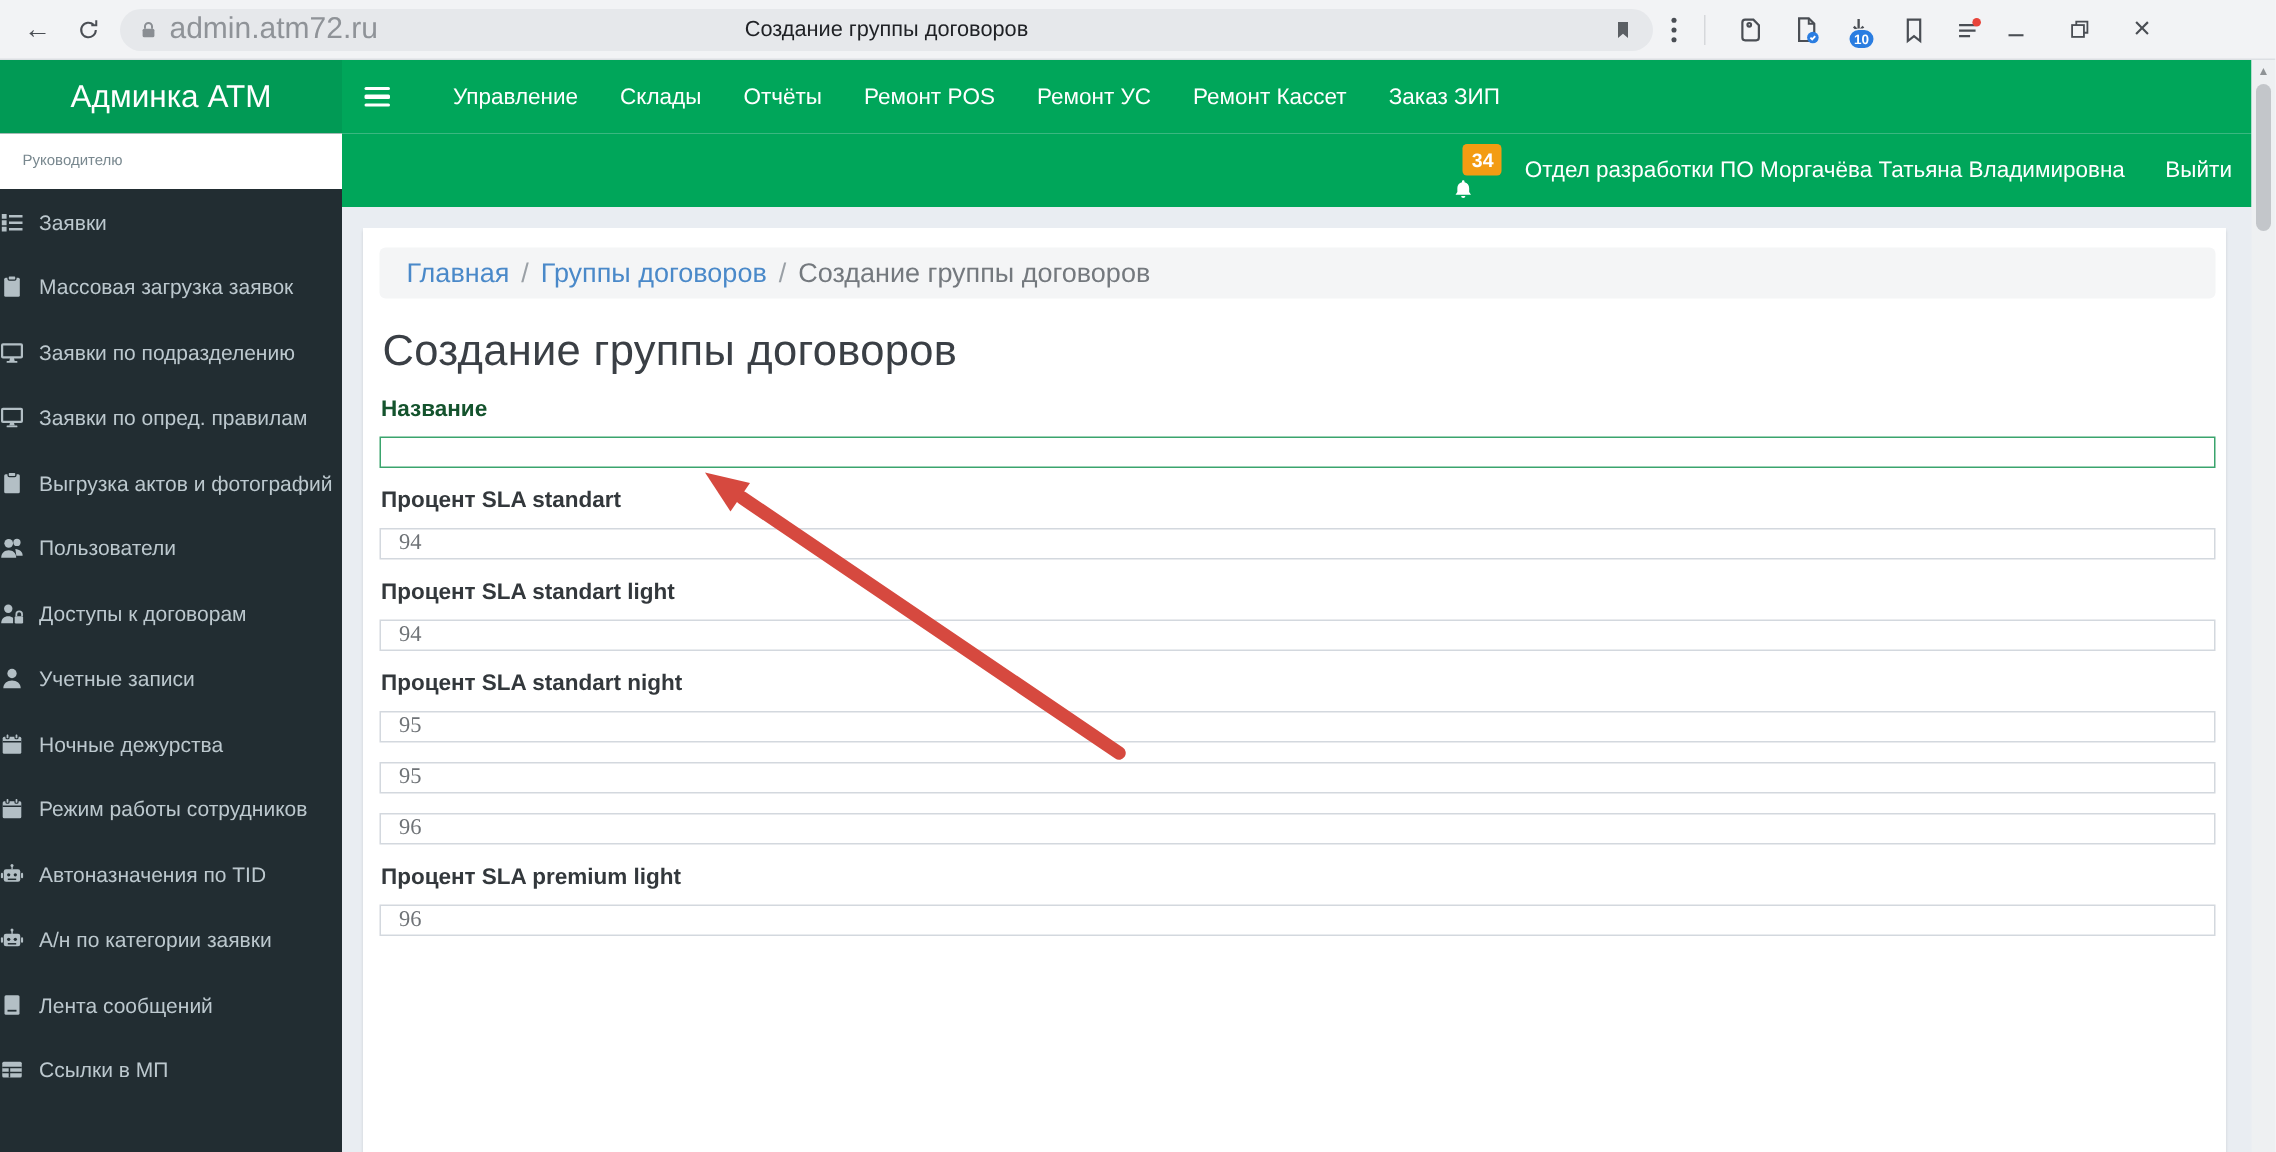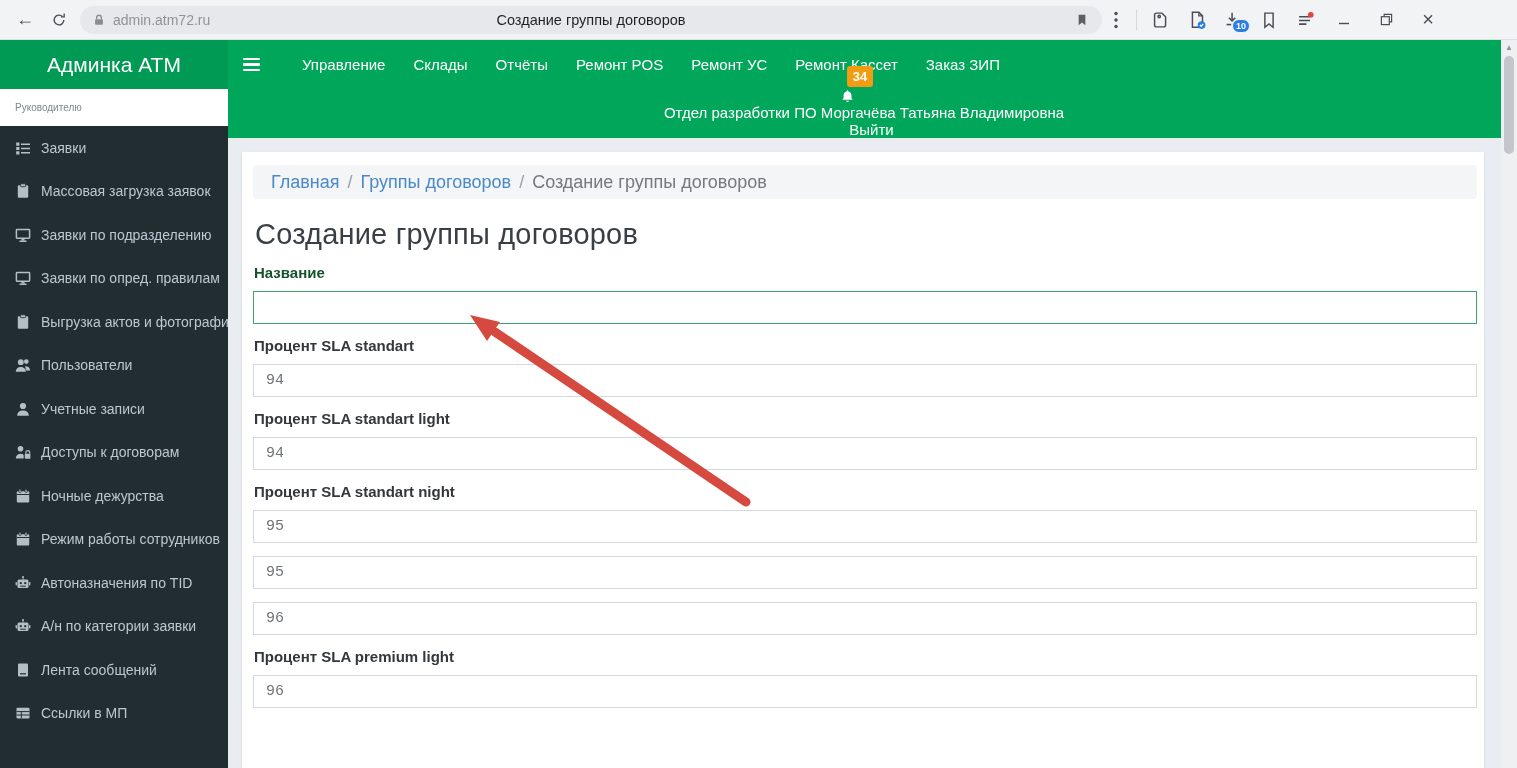--- a/index.html
+++ b/index.html
@@ -7,77 +7,77 @@
   body { font-family:"Liberation Sans", sans-serif; position:relative; background:#e9edf2; }
 
   
   .chrome { position:absolute; left:0; top:0; width:1517px; height:40px; background:#f2f3f5;
             border-bottom:1px solid #dcdfe3; display:flex; align-items:center; padding:0 8px; z-index:30; }
   .chrome-btn { width:34px; height:32px; display:flex; align-items:center; justify-content:center;
                 color:#4a4e54; font-size:18px; border-radius:6px; flex:0 0 auto; }
   .addressbar { position:relative; flex:0 0 1022px; height:28px; margin-left:4px; background:#e6e8eb;
                 border-radius:14px; display:flex; align-items:center; padding:0 12px; }
   .url-lock { flex:0 0 auto; margin-right:7px; display:flex; }
-  .url-text { font-size:14px; color:#8f9398; white-space:nowrap; }
+  .url-text { font-size:20px; color:#8f9398; white-space:nowrap; }
   .tab-title { position:absolute; left:0; right:0; text-align:center; font-size:14.5px; font-weight:500; color:#1f2125; }
   .ab-flag { position:absolute; right:12px; top:5px; }
   .vsep { width:1px; height:20px; background:#d6d8db; margin:0 6px; flex:0 0 auto; }
-  .tool-btn { position:relative; width:36px; height:32px; display:flex; align-items:center; justify-content:center;
+  .tool-btn { position:relative; width:36px; height:32px; display:flex; align-items:center; justify-content:flex-end;
               flex:0 0 auto; }
   .dl-badge { position:absolute; right:1px; bottom:3px; min-width:16px; height:14px; background:#2a7de1;
               color:#fff; font-size:9px; font-weight:bold; border-radius:8px; display:flex; align-items:center;
               justify-content:center; padding:0 3px; border:1.5px solid #f2f3f5; }
   .win-btn { width:42px; height:34px; display:flex; align-items:center; justify-content:center;
              color:#4a4e54; font-size:20px; flex:0 0 auto; }
 
   
   .logo { position:absolute; left:0; top:40px; width:228px; height:49px; background:#019a55; color:#fff;
           font-size:21px; display:flex; align-items:center; justify-content:center; z-index:10; }
   .navrow { position:absolute; left:228px; top:40px; width:1273px; height:49px; background:#00a65a;
             display:flex; align-items:center; z-index:10; }
   .hamburger { width:46px; height:49px; display:flex; flex-direction:column; align-items:center;
                justify-content:center; gap:3px; }
   .hamburger span { display:block; width:17px; height:2.6px; background:#fff; border-radius:1px; }
   .main-nav { display:flex; align-items:center; margin-left:14px; }
   .nav-link { color:#fff; font-size:15px; text-decoration:none; padding:0 14px; line-height:49px; white-space:nowrap; }
   .userrow { position:absolute; left:228px; top:89px; width:1273px; height:49px; background:#00a65a;
-             display:flex; align-items:center; justify-content:flex-end; padding-right:13px; z-index:10;flex-direction:column; }
+             display:flex; align-items:center; justify-content:flex-end; padding-right:13px; z-index:10; }
   .notif { position:relative; width:36px; height:40px; flex:0 0 auto; }
   .notif .bell { position:absolute; left:0; bottom:0; color:#fff; }
   .notif-badge { position:absolute; left:7px; top:2px; width:26px; height:21px; background:#f39c12; color:#fff;
                  font-size:13px; font-weight:bold; border-radius:3px; display:flex; align-items:center;
                  justify-content:center; }
   .uname { color:#fff; font-size:15px; margin-left:12px; white-space:nowrap; }
   .logout { color:#fff; font-size:15px; margin-left:27px; text-decoration:none; }
 
   
   .sidebar { position:absolute; left:0; top:89px; width:228px; bottom:0; background:#222d32; z-index:10; }
   .side-section { height:37px; line-height:37px; background:#ffffff; color:#79888f; font-size:10px;
                   padding-left:15px; }
-  .side-item { height:43.5px; display:flex; align-items:center; padding-left:15px; color:#bcc8ce;
+  .side-item { height:43.5px; display:flex; align-items:center; color:#bcc8ce;
                font-size:14px; cursor:pointer; overflow:hidden; white-space:nowrap; }
   .side-item .si { flex:0 0 16px; width:16px; height:16px; margin-right:10px; color:#b3bfc5; }
   .side-label { overflow:hidden; white-space:nowrap; }
   .chev { font-size:18px; font-weight:bold; margin-left:6px; line-height:14px; }
 
   
   .content { position:absolute; left:228px; top:138px; width:1273px; bottom:0; background:#e9edf2; }
   .card { position:absolute; left:14px; top:14px; right:17px; height:900px; background:#fff;
           box-shadow:0 1px 2px rgba(0,0,0,.12); padding:13px 7px 0 11px; }
   .breadcrumb { height:34px; background:#f4f5f6; border-radius:4px; display:flex; align-items:center;
                 padding:0 18px; font-size:18px; margin-bottom:19px; }
   .bc-link { color:#4a89c9; text-decoration:none; }
   .bc-sep { color:#9aa0a6; margin:0 8px; }
   .bc-cur { color:#74797e; }
   h1.page-title { font-size:29px; font-weight:400; color:#3a3f45; margin:17px 0 13px 2px; letter-spacing:.2px; }
   .fgroup { margin-bottom:13px; }
   .flabel { display:block; font-size:15px; font-weight:bold; color:#33383c; margin:0 0 10px 1px; }
-  .finput { display:block; width:100%; height:33px; border:1px solid #d3d8de; background:#fff; font-size:15px;
+  .finput { display:block; width:100%; height:21px; border:1px solid #d3d8de; background:#fff; font-size:15px;
             color:#6f7377; padding:0 12px; border-radius:0; outline:none;
-            font-family:Liberation Mono, monospace; }
+            font-family:Liberation Serif, serif; }
   .fgroup.focused .flabel { color:#14532d; }
   .fgroup.focused .finput { border:1px solid #3aa46d; }
 
   
   .scrollbar { position:absolute; right:0; top:40px; width:16px; bottom:0; background:#eef0f2; z-index:20; }
   .sb-arrow { width:16px; height:14px; display:flex; align-items:center; justify-content:center;
               color:#8f9396; font-size:8px; }
   .sb-thumb { position:absolute; left:3px; top:16px; width:10px; height:98px; background:#c3c6ca; border-radius:5px; }
 
   
@@ -289,29 +289,29 @@
       <span class="side-label">Выгрузка актов и фотографий</span>
       </div>
       <div class="side-item">
       <svg class="si">
           <use href="#i-users-icon"></use>
         </svg>
       <span class="side-label">Пользователи</span>
       </div>
       <div class="side-item">
       <svg class="si">
+          <use href="#i-user-lock-icon"></use>
+        </svg>
+      <span class="side-label">Доступы к договорам</span>
+      </div>
+      <div class="side-item">
+      <svg class="si">
           <use href="#i-user-icon"></use>
         </svg>
       <span class="side-label">Учетные записи</span>
-      </div>
-      <div class="side-item">
-      <svg class="si">
-          <use href="#i-user-lock-icon"></use>
-        </svg>
-      <span class="side-label">Доступы к договорам</span>
       </div>
       <div class="side-item">
       <svg class="si">
           <use href="#i-calendar-icon"></use>
         </svg>
       <span class="side-label">Ночные дежурства</span>
       </div>
       <div class="side-item">
       <svg class="si">
           <use href="#i-calendar-icon"></use>

